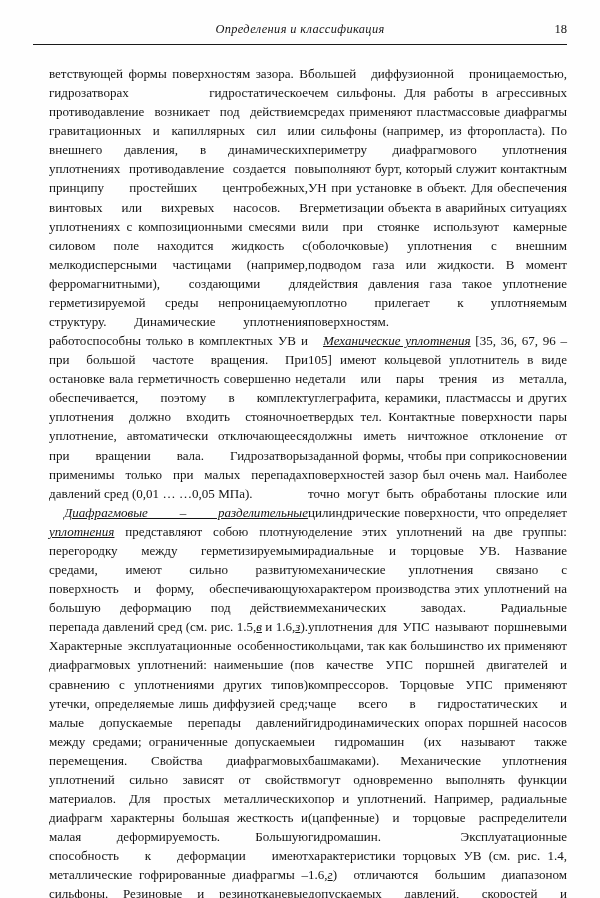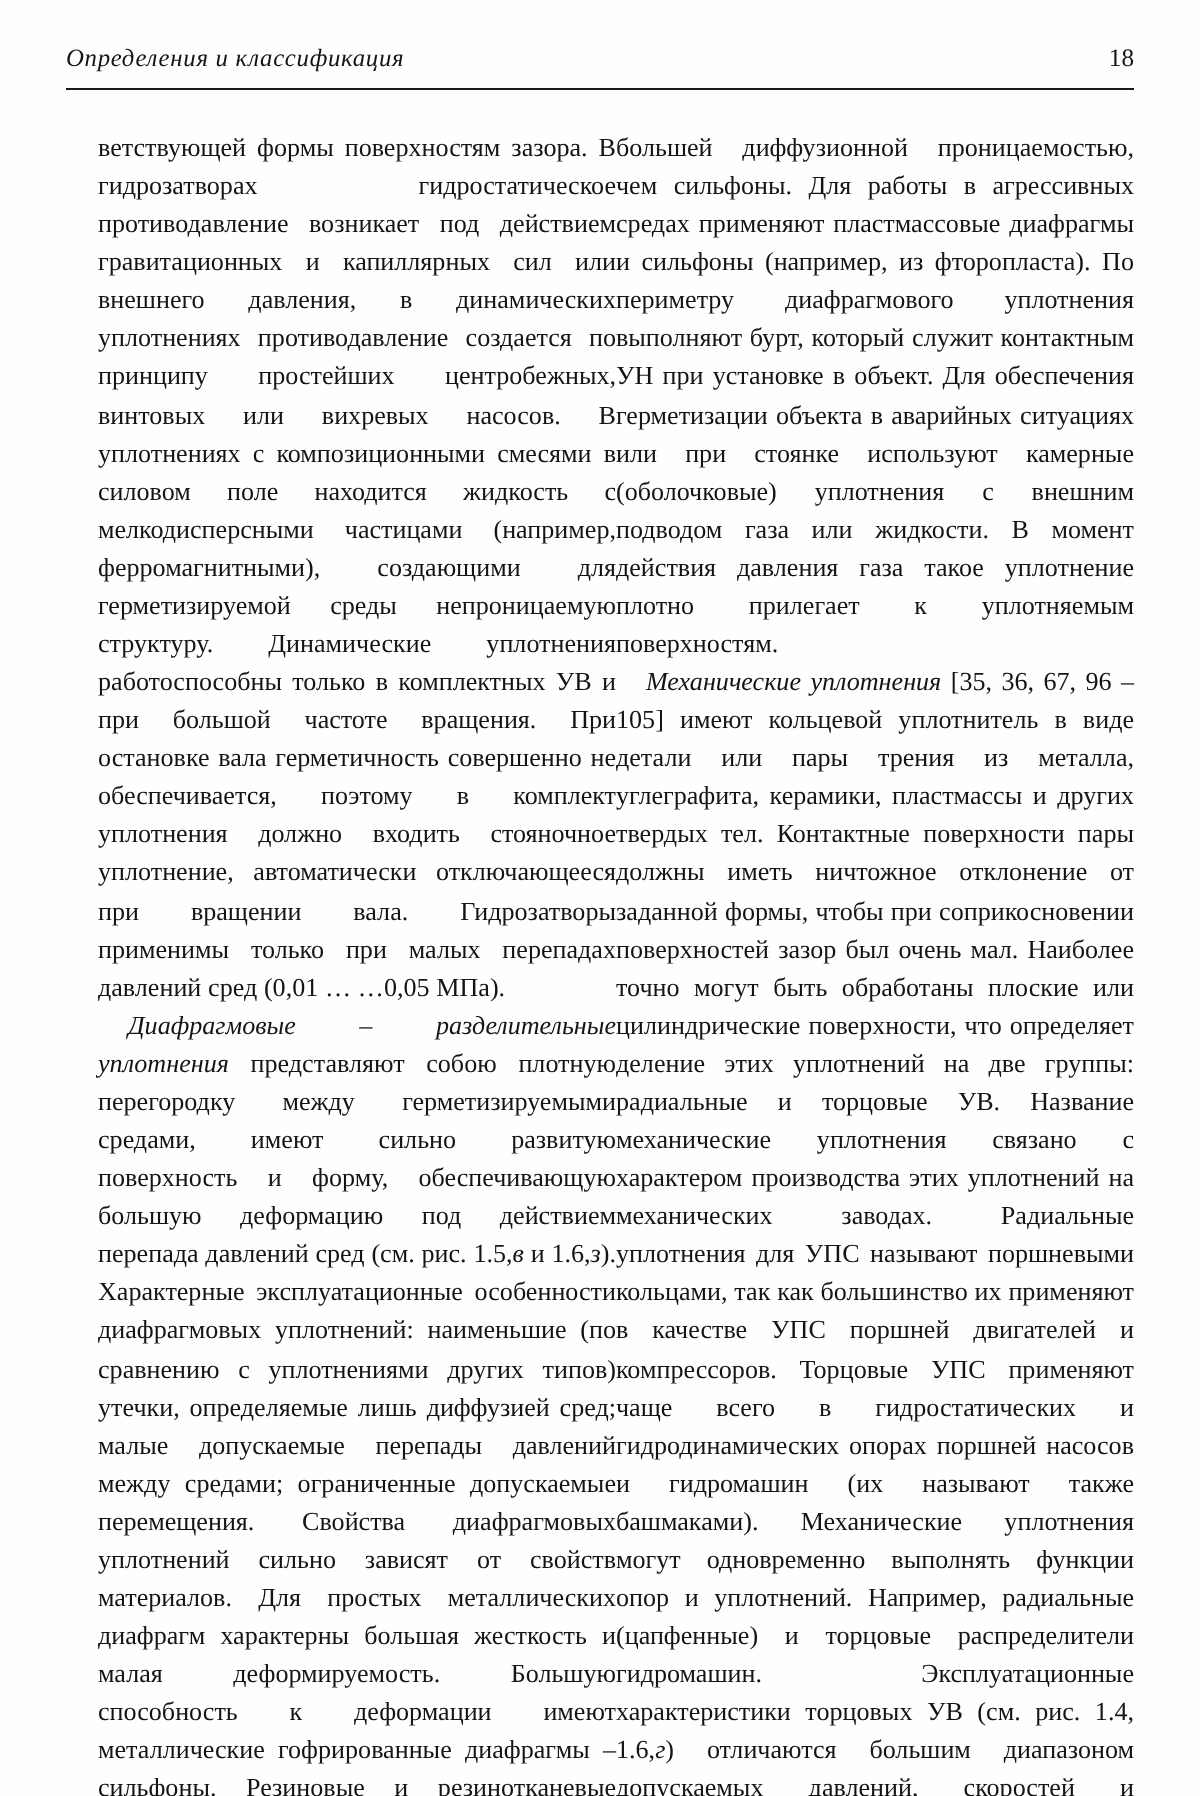--- a/index.html
+++ b/index.html
@@ -30,21 +30,21 @@
     left: 33px;
     top: 22px;
     width: 534px;
     height: 22px;
   }
   .running-title {
     position: absolute;
     left: 0;
     top: 0;
     width: 534px;
-    text-align: left;
+    text-align: center;
     font-style: italic;
     font-size: 12.4px;
     letter-spacing: 0.35px;
     white-space: nowrap;
   }
   .folio {
     position: absolute;
     right: 0;
     top: 0;
     font-size: 12.6px;
@@ -83,20 +83,21 @@
     word-spacing: 0.1px;
   }
   .para.indent {
     text-indent: 15px;
   }
   .para.cont {
     text-indent: 0;
   }
   i, .it {
     font-style: italic;
+    text-decoration: underline;
   }
 </style>
 </head>
 <body>
 
 <div class="page">
 
   <div class="running-head">
     <div class="running-title">Определения и классификация</div>
     <div class="folio">18</div>

